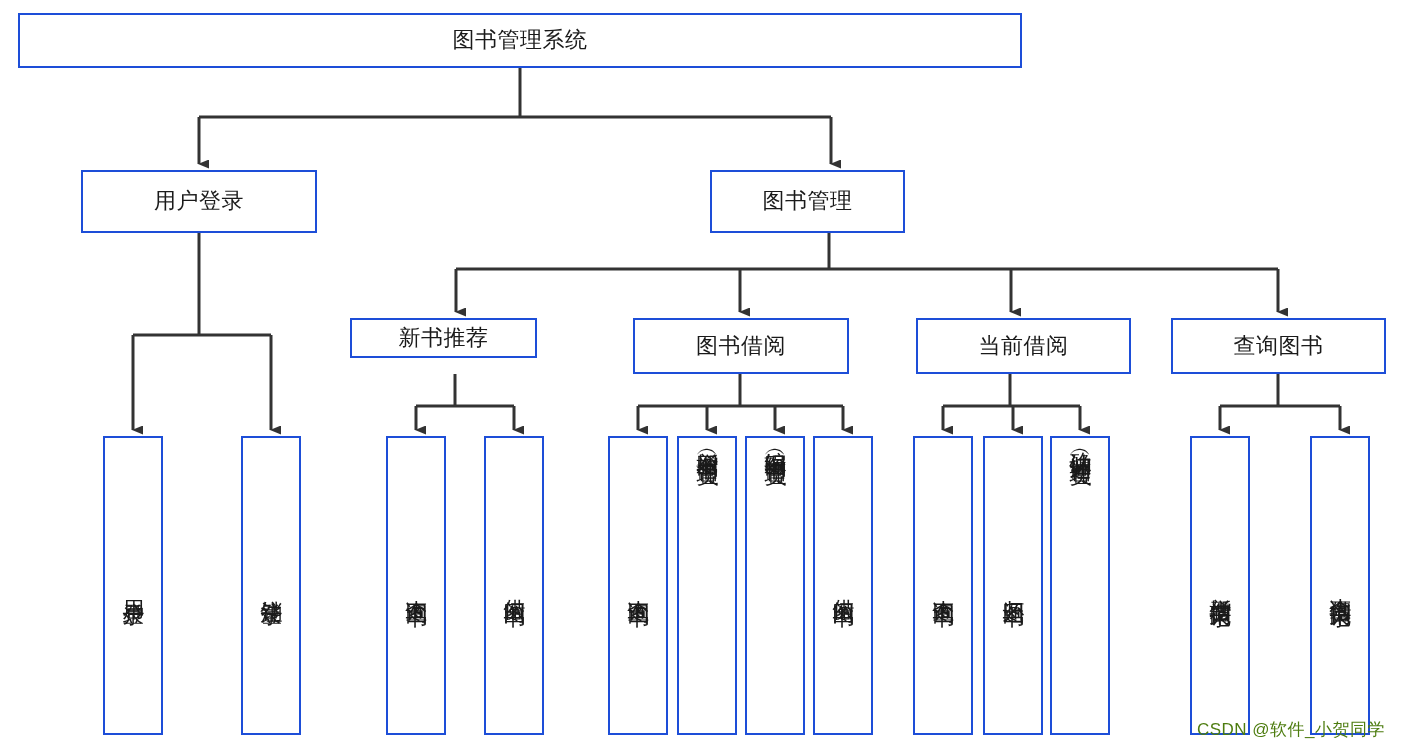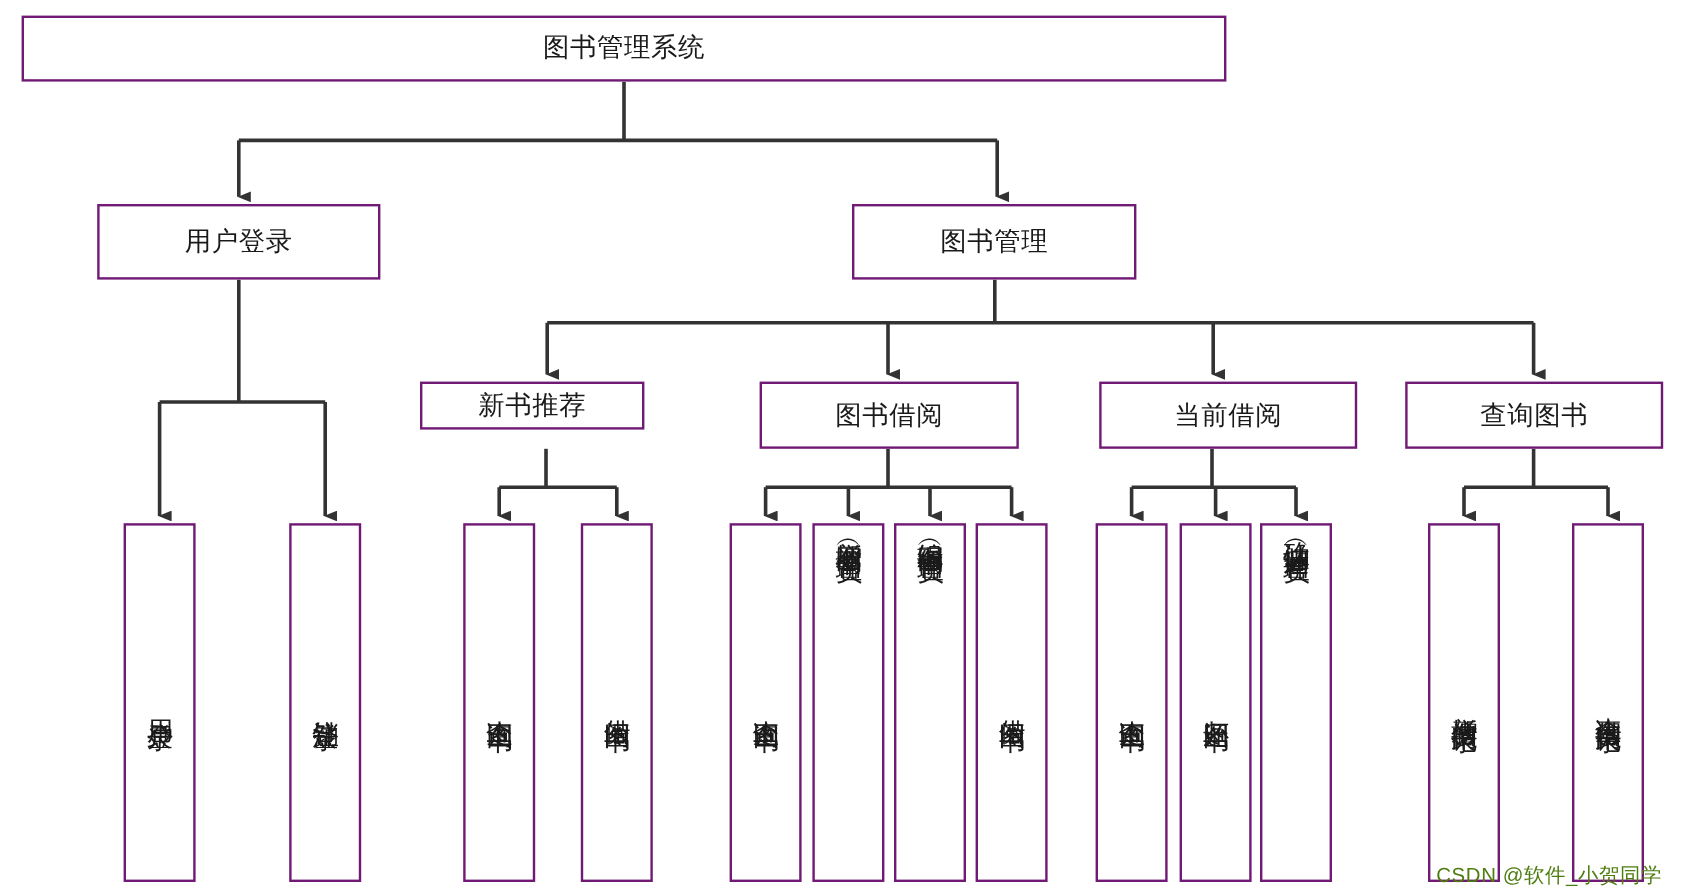--- a/index.html
+++ b/index.html
@@ -23,21 +23,21 @@
     position: absolute;
     left: 0;
     top: 0;
     width: 1405px;
     height: 747px;
   }
   .node-box {
     position: absolute;
     box-sizing: border-box;
     background: #ffffff;
-    border: 2px solid #701a75;
+    border: 2px solid #1d4ed8;
     display: flex;
     align-items: center;
     justify-content: center;
     overflow: visible;
   }
   .node-label-h {
     font-size: 22px;
     color: #1a1a1a;
     line-height: 1.1;
     white-space: nowrap;
@@ -128,21 +128,21 @@
     </g>
   </svg>
 
   <div class="node-box" style="left:18px; top:13px; width:1004px; height:55px;">
     <span class="node-label-h">图书管理系统</span>
   </div>
 
   <div class="node-box" style="left:81px; top:170px; width:236px; height:63px;">
     <span class="node-label-h">用户登录</span>
   </div>
-  <div class="node-box" style="left:710px; top:170px; width:237px; height:63px;">
+  <div class="node-box" style="left:710px; top:170px; width:195px; height:63px;">
     <span class="node-label-h">图书管理</span>
   </div>
 
   <div class="node-box" style="left:350px; top:318px; width:187px; height:40px;">
     <span class="node-label-h">新书推荐</span>
   </div>
   <div class="node-box" style="left:633px; top:318px; width:216px; height:56px;align-items:center;">
     <span class="node-label-h">图书借阅</span>
   </div>
   <div class="node-box" style="left:916px; top:318px; width:215px; height:56px;">

